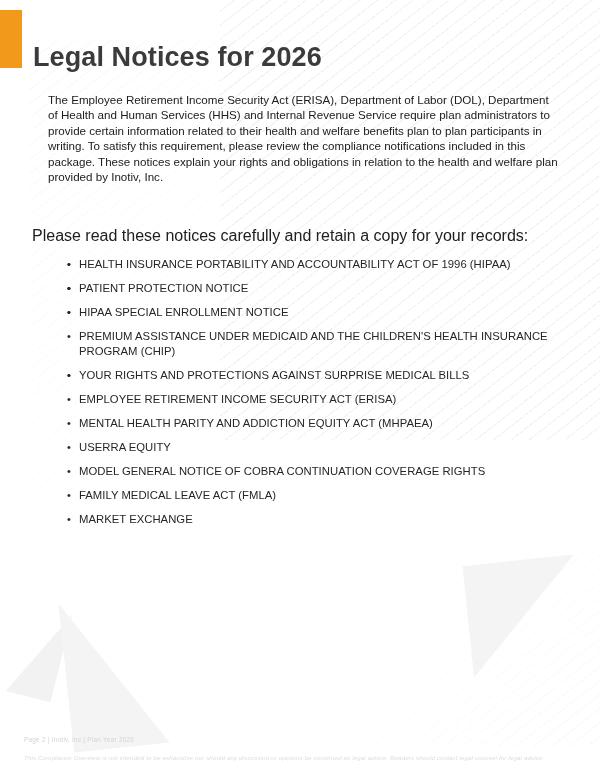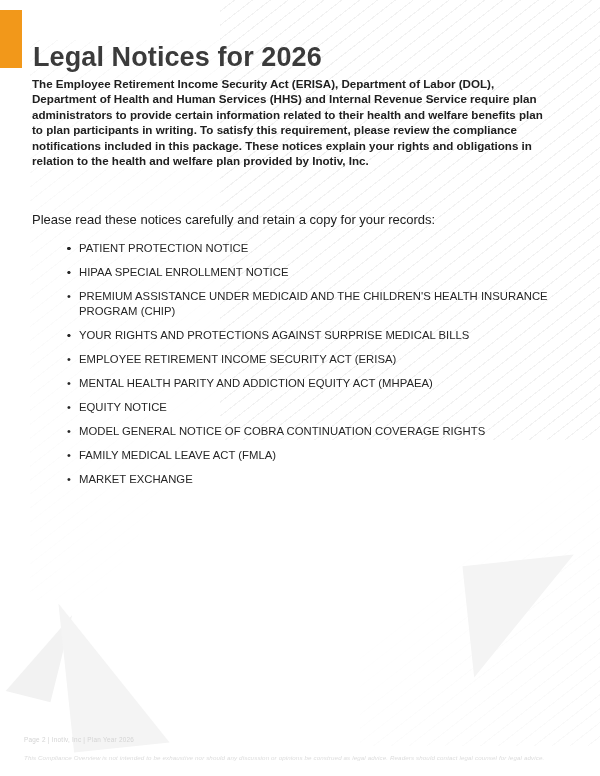--- a/index.html
+++ b/index.html
@@ -126,26 +126,25 @@
   .content {
     position: absolute;
     left: 32px;
     top: 76px;
     width: 516px;
   }
   .intro-para {
     font-size: 11.6px;
     line-height: 15.4px;
     color: #202020;
-    margin: 0;
+    margin: 16px;
     width: 512px;
-    font-weight: bold;
   }
   .lead-line {
-    font-size: 13px;
+    font-size: 16px;
     line-height: 15px;
     color: #202020;
     margin: 44px 0 0 0;
   }
 
   
   ul.notice-list {
     list-style: none;
     margin: 14px 0 0 0;
     padding: 0;
@@ -206,32 +205,32 @@
 
   <div class="accent-bar"></div>
   <h1 class="page-title">Legal Notices for 2026</h1>
 
   <div class="content">
     <p class="intro-para">The Employee Retirement Income Security Act (ERISA), Department of Labor (DOL), Department of Health and Human Services (HHS) and Internal Revenue Service require plan administrators to provide certain information related to their health and welfare benefits plan to plan participants in writing.  To satisfy this requirement, please review the compliance notifications included in this package. These notices explain your rights and obligations in relation to the health and welfare plan provided by Inotiv, Inc.</p>
     <p class="lead-line">Please read these notices carefully and retain a copy for your records:</p>
 
     <ul class="notice-list">
       <li><span class="dot">•</span></li>
-      <li><span class="dot">•</span></li>
+      <li><span class="dot">•</span><span>HEALTH INSURANCE PORTABILITY AND ACCOUNTABILITY ACT OF 1996 (HIPAA)</span></li>
       <li><span class="dot">•</span></li>
       <li><span class="dot">•</span></li>
       <li><span class="dot">•</span><span>PATIENT PROTECTION NOTICE</span></li>
       <li><span class="dot">•</span></li>
       <li><span class="dot">•</span><span>HIPAA SPECIAL ENROLLMENT NOTICE</span></li>
       <li><span class="dot">•</span><span>PREMIUM ASSISTANCE UNDER MEDICAID AND THE CHILDREN'S HEALTH INSURANCE PROGRAM (CHIP)</span></li>
       <li><span class="dot">•</span></li>
       <li><span class="dot">•</span><span>YOUR RIGHTS AND PROTECTIONS AGAINST SURPRISE MEDICAL BILLS</span></li>
       <li><span class="dot">•</span><span>EMPLOYEE RETIREMENT INCOME SECURITY ACT (ERISA)</span></li>
       <li><span class="dot">•</span><span>MENTAL HEALTH PARITY AND ADDICTION EQUITY ACT (MHPAEA)</span></li>
-      <li><span class="dot">•</span><span>EQUITY NOTICE</span></li>
+      <li><span class="dot">•</span><span>USERRA EQUITY</span></li>
       <li><span class="dot">•</span><span>MODEL GENERAL NOTICE OF COBRA CONTINUATION COVERAGE RIGHTS</span></li>
       <li><span class="dot">•</span><span>FAMILY MEDICAL LEAVE ACT (FMLA)</span></li>
       <li><span class="dot">•</span><span>MARKET EXCHANGE</span></li>
     </ul>
   </div>
 
   <div class="footer-meta">Page 2  |  Inotiv, Inc  |  Plan Year 2026</div>
   <div class="footer-disclaimer">This Compliance Overview is not intended to be exhaustive nor should any discussion or opinions be construed as legal advice.  Readers should contact legal counsel for legal advice.</div>
 
 </div>

